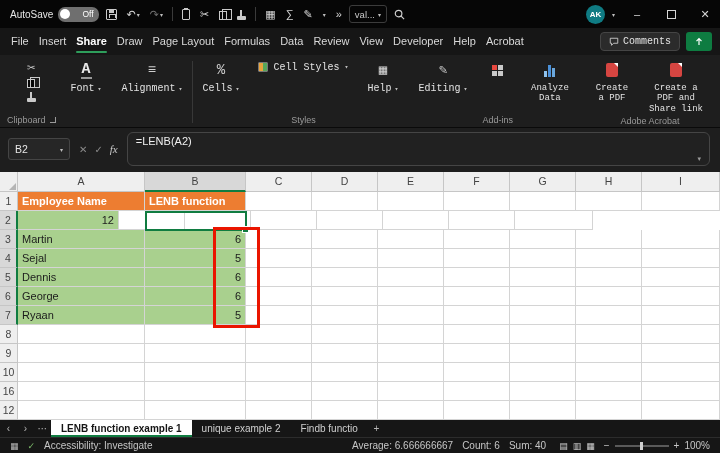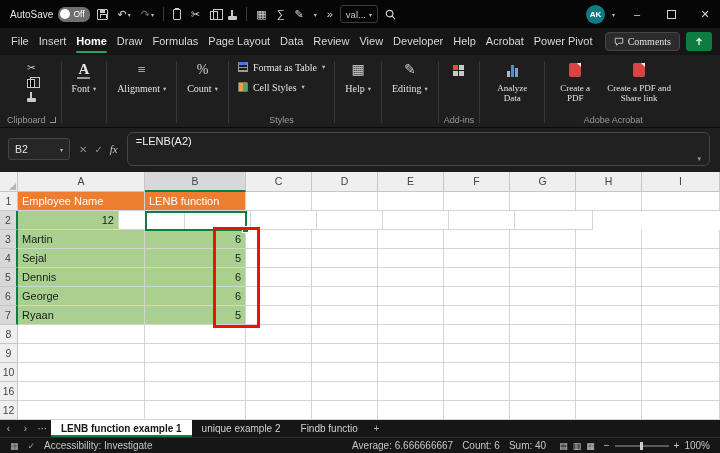--- a/index.html
+++ b/index.html
@@ -1,24 +1,24 @@
 <!DOCTYPE html>
 <html><head>
 <meta charset="utf-8">
 <style>
 *{margin:0;padding:0;box-sizing:border-box;}
 html,body{width:720px;height:453px;overflow:hidden;}
 body{font-family:"Liberation Sans","DejaVu Sans",sans-serif;background:#000;}
-button{background:none;border:none;color:inherit;font-family:Liberation Serif, serif;cursor:default;}
+button{background:none;border:none;color:inherit;font-family:Liberation Mono, monospace;cursor:default;}
 .app{width:720px;height:453px;display:flex;flex-direction:column;background:#1e1e1e;color:#e6e6e6;}
 
 
 .titlebar{height:28px;background:#060606;display:flex;align-items:center;gap:4px;padding:0 0 0 10px;font-size:10px;flex:none;}
 .autosave{display:flex;align-items:center;gap:5px;color:#e6e6e6;}
-.toggle{display:flex;align-items:center;gap:3px;background:#6f6f6f;border-radius:7px;height:15px;padding:1px 5px 1px 2px;}
+.toggle{display:flex;align-items:center;gap:12px;background:#6f6f6f;border-radius:7px;height:15px;padding:1px 5px 1px 2px;}
 .knob{width:10px;height:10px;border-radius:50%;background:#fff;}
 .offtxt{font-size:8.5px;color:#fff;}
 .qat{display:inline-flex;align-items:center;gap:1px;color:#d6d6d6;font-size:11px;padding:0 3px;height:22px;}
 .qat.dim{color:#6f6f6f;}
 .tinycaret{font-size:6px;color:#bdbdbd;}
 .tsep{width:1px;height:14px;background:#3a3a3a;margin:0 2px;}
 .valbox{border-radius:3px;border:1px solid #3c3c3c;height:18px;padding:0 5px;font-size:9.5px;color:#c9c9c9;gap:3px;}
 .tspacer{flex:1;}
 .avatar{width:19px;height:19px;border-radius:50%;background:#0f7b83;color:#fff;font-size:8px;font-weight:bold;display:flex;align-items:center;justify-content:center;}
 .winbtn{width:30px;height:28px;display:flex;align-items:center;justify-content:center;color:#d6d6d6;font-size:11px;}
@@ -91,21 +91,21 @@
 .gridwrap{height:248px;position:relative;background:#fff;overflow:hidden;flex:none;}
 #sheet{position:relative;}
 .grow{display:flex;}
 .gcell{flex:none;border-right:1px solid #d4d4d4;border-bottom:1px solid #d4d4d4;font-size:11px;color:#1f1f1f;background:#fff;overflow:hidden;white-space:nowrap;padding:0 4px;height:19px;line-height:18px;}
 .ghead-row .gcell{height:20px;line-height:19px;}
 .ghead,.grhead,.gcorner{background:#efefef;border-color:#c6c6c6;text-align:center;color:#444;font-size:10.5px;padding:0;}
 .gcorner{position:relative;}
 .gcorner::after{content:"";position:absolute;right:1px;bottom:1px;border-left:7px solid transparent;border-bottom:7px solid #b5b5b5;}
 .gsel-col{background:#d8d8d8;border-bottom:2px solid #107C41;line-height:17px;}
 .gsel-row{background:#d8d8d8;border-right:2px solid #107C41;}
-.corange{background:#ED7D31;color:#fff;font-weight:normal;}
+.corange{background:#ED7D31;color:#fff;font-weight:bold;}
 .cgreen{background:#A9D08E;color:#1c1c1c;}
 .cnum{text-align:right;}
 .sel-active{position:absolute;left:145px;top:39px;width:102px;height:20px;border:2px solid #107C41;z-index:4;}
 .sel-active::after{content:"";position:absolute;right:-4px;bottom:-4px;width:5px;height:5px;background:#107C41;border:1px solid #fff;}
 .red-annotation{position:absolute;left:213px;top:55px;width:47px;height:101px;border:3px solid #ea1500;z-index:5;}
 
 
 .sheettabs{height:17px;background:#161616;display:flex;align-items:stretch;font-size:10px;flex:none;}
 .tabnav{width:17px;display:flex;align-items:center;justify-content:center;color:#b5b5b5;font-size:10px;}
 .sheettab{display:flex;align-items:center;padding:0 10px;color:#cfcfcf;white-space:nowrap;}
@@ -199,31 +199,30 @@
         <span class="ic-max"></span>
       </span>
     <span class="winbtn">
         <span>✕</span>
       </span>
   </div>
 
   <div class="menubar">
     <span class="mtab">File</span>
     <span class="mtab">Insert</span>
-    <span class="mtab active">Home</span>
+    <span class="mtab active">Share</span>
     <span class="mtab">Draw</span>
+    <span class="mtab">Page Layout</span>
     <span class="mtab">Formulas</span>
-    <span class="mtab">Page Layout</span>
     <span class="mtab">Data</span>
     <span class="mtab">Review</span>
     <span class="mtab">View</span>
     <span class="mtab">Developer</span>
     <span class="mtab">Help</span>
     <span class="mtab">Acrobat</span>
-    <span class="mtab">Power Pivot</span>
     <div class="mspacer"></div>
     <button class="comments">
       <svg width="10" height="10" viewBox="0 0 12 12">
           <path d="M1.5 1.5h9v6h-5L3 10V7.5H1.5z" fill="none" stroke="#d9d9d9" stroke-width="1"></path>
         </svg>
       <span>Comments</span>
     </button>
     <button class="sharebtn">
       <svg width="10" height="10" viewBox="0 0 10 10">
           <path d="M5 8V2M2.5 4.2L5 1.7l2.5 2.5" stroke="#fff" stroke-width="1.2" fill="none"></path>
@@ -284,36 +283,31 @@
     </div>
     <div class="rsep"></div>
 
     <div class="rgroup">
       <div class="rbody">
         <button class="colbtn">
           <span class="iconbox">
               <span class="glyph14">%</span>
             </span>
           <span class="blabel">
-              <span>Count</span>
+              <span>Cells</span>
               <span class="caret">▾</span>
             </span>
         </button>
       </div>
       <div class="glabel"></div>
     </div>
     <div class="rsep"></div>
 
     <div class="rgroup">
       <div class="rbody col">
-        <button class="stylerow">
-          <span class="fat-icon"></span>
-          <span>Format as Table</span>
-          <span class="caret">▾</span>
-        </button>
         <button class="stylerow">
           <span class="cs-icon"></span>
           <span>Cell Styles</span>
           <span class="caret">▾</span>
         </button>
       </div>
       <div class="glabel">
           <span>Styles</span>
         </div>
     </div>

